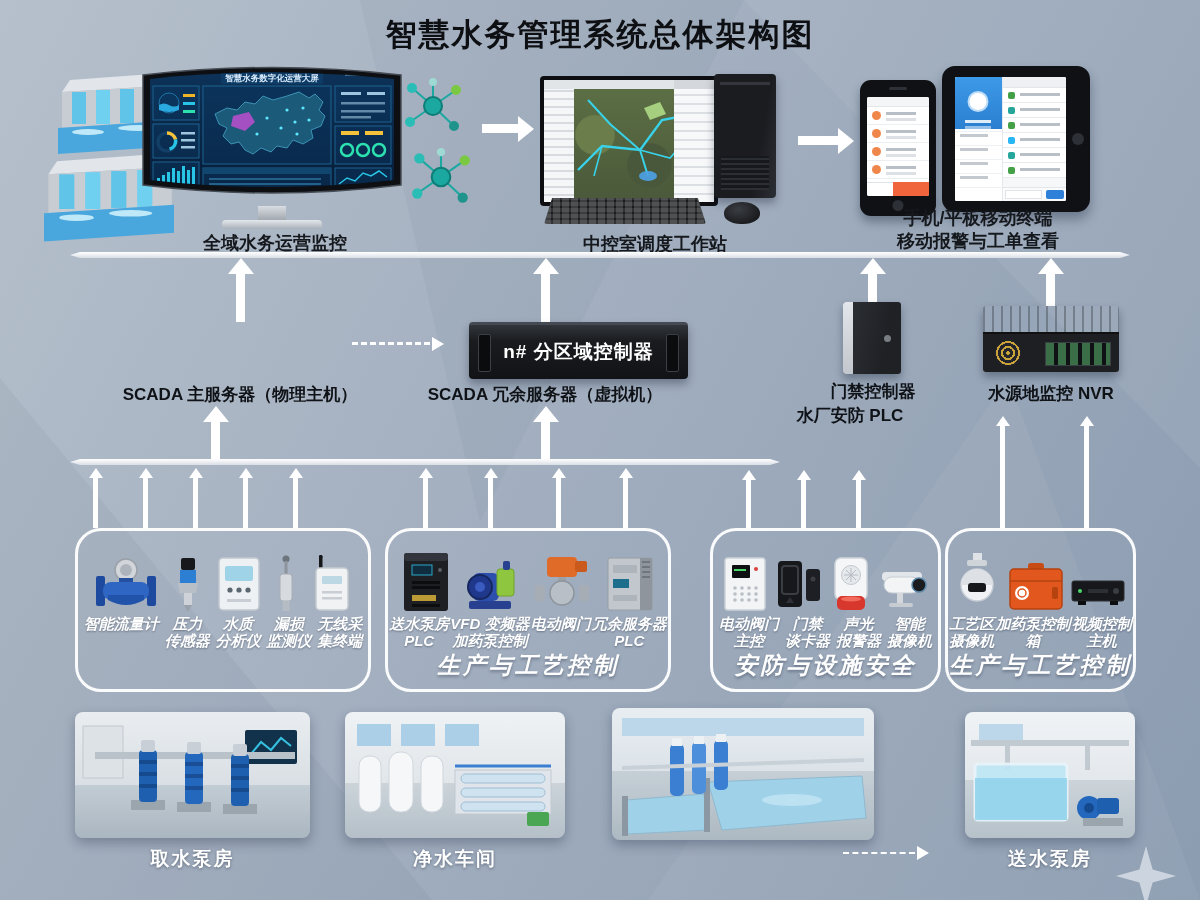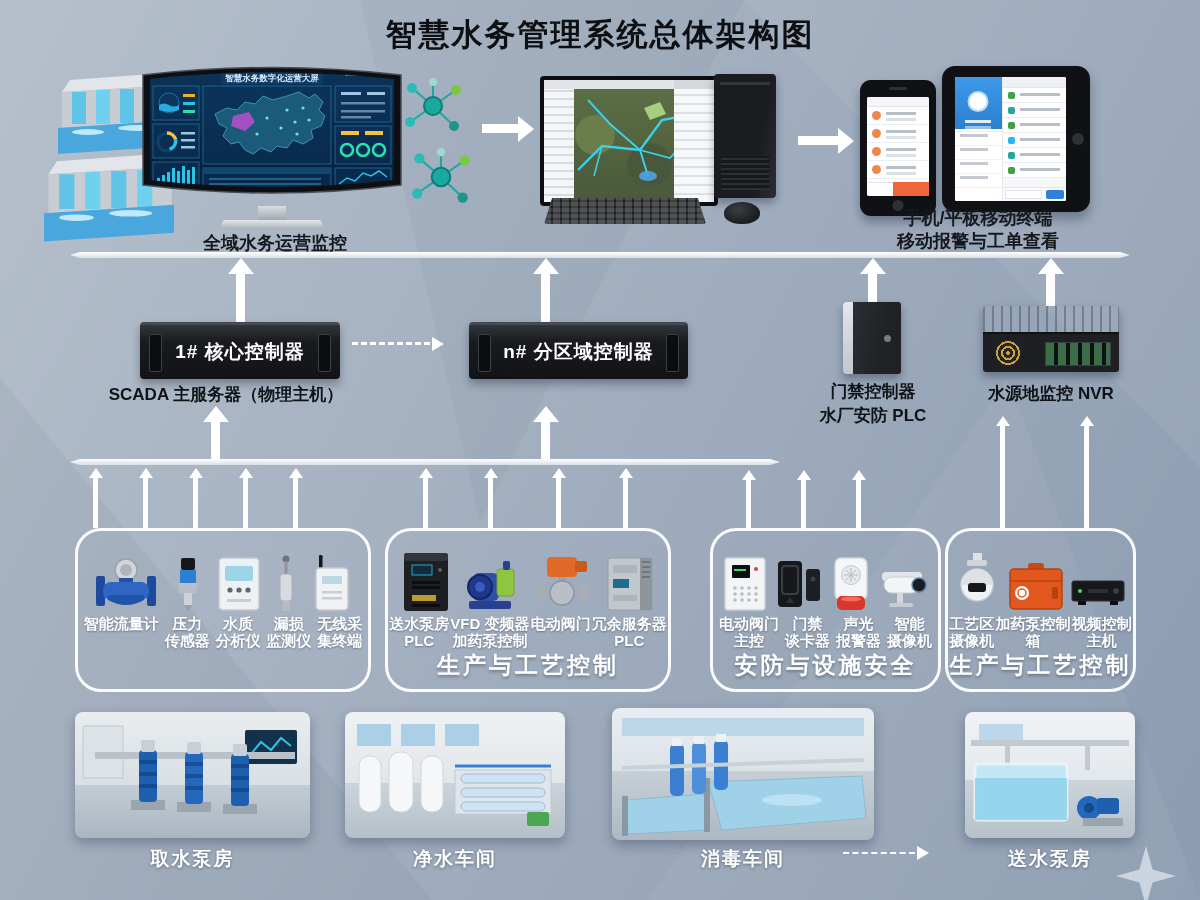--- a/index.html
+++ b/index.html
@@ -63,21 +63,21 @@
   .nvr .u1{height:40%;background:linear-gradient(#484c53,#34373d);border-bottom:2px solid #111;
     background-image:repeating-linear-gradient(90deg,rgba(0,0,0,.25) 0 2px,transparent 2px 9px);}
   .nvr .u2{height:60%;background:#1d1f23;position:relative;}
   .nvr .fan{position:absolute;left:12px;top:6px;width:26px;height:26px;border-radius:50%;
     background:repeating-radial-gradient(circle,#caa23a 0 2px,#23252a 2px 5px);}
   .nvr .ports{position:absolute;right:8px;top:8px;width:64px;height:22px;
     background:repeating-linear-gradient(90deg,#3a6e46 0 8px,#101114 8px 12px);border:1px solid #3a3e45;}
 
   
   .gbox{position:absolute;top:528px;height:158px;border:3px solid rgba(255,255,255,.95);
-    border-radius:26px;}
+    border-radius:26px;font-style:italic;}
   .gtitle{position:absolute;bottom:8px;left:0;width:100%;text-align:center;color:#fff;
     font-weight:800;font-size:23px;letter-spacing:3px;text-shadow:0 2px 3px rgba(20,30,50,.35);}
   .devrow{position:absolute;left:0;top:12px;width:100%;height:70px;display:flex;
     align-items:flex-end;justify-content:space-evenly;}
   .lblrow{position:absolute;left:0;top:84px;width:100%;display:flex;justify-content:space-evenly;}
   .dlabel{color:#fff;font-weight:700;font-size:15px;line-height:1.15;text-align:center;
     white-space:pre-line;text-shadow:0 1px 2px rgba(20,30,50,.4);}
 
   
   .photo{position:absolute;border-radius:8px;overflow:hidden;
@@ -323,20 +323,21 @@
         background-image:repeating-linear-gradient(0deg,transparent 0 6px,#d7dbdf 6px 8px)"></div>
       <div class="abs" style="right:0;top:9px;width:40px;bottom:0;background:#f7f8fa;
         background-image:repeating-linear-gradient(0deg,transparent 0 7px,#dcdfe3 7px 9px)"></div>
     </div>
   </div>
   <div class="neck" style="left:612px;top:198px;width:18px;height:14px"></div>
   <div class="mbase" style="left:586px;top:212px;width:70px;height:9px"></div>
   <div class="tower" style="left:714px;top:74px;width:62px;height:124px"></div>
   <div class="kbd" style="left:544px;top:198px;width:162px;height:26px"></div>
   <div class="mouse" style="left:724px;top:202px;width:36px;height:22px"></div>
+  <div class="toplabel" style="left:545px;top:232px;width:220px">中控室调度工作站</div>
 
   <div class="ha" style="left:798px;top:136px;width:40px"></div>
 
   <div class="phone" style="left:860px;top:80px;width:76px;height:136px">
     <div class="spk"></div>
     <div class="scr">
       <div class="phead"></div>
       <div class="prow"></div>
       <div class="prow"></div>
       <div class="prow"></div>
@@ -372,32 +373,30 @@
   </div>
   <div class="toplabel" style="left:858px;top:229px;width:240px">移动报警与工单查看</div>
   <div class="toplabel" style="left:858px;top:206px;width:240px">手机/平板移动终端</div>
 
   <div class="bus" style="left:70px;top:252px;width:1060px"></div>
   <div class="va" style="left:236px;top:274px;height:48px"></div>
   <div class="va" style="left:541px;top:274px;height:48px"></div>
   <div class="va" style="left:868px;top:274px;height:28px"></div>
   <div class="va" style="left:1046px;top:274px;height:32px"></div>
 
-  <div class="rack" style="left:140px;top:322px;width:200px;height:54px">
-    <span>1# 核心控制器</span>
-  </div>
   <div class="da" style="left:352px;top:342px;width:78px"></div>
   <div class="rack" style="left:469px;top:322px;width:219px;height:54px">
     <span>n# 分区域控制器</span>
   </div>
-  <div class="cap" style="left:91px;top:383px;width:270px">SCADA 主服务器（物理主机）</div>
+  <div class="cap" style="left:105px;top:383px;width:270px">SCADA 主服务器（物理主机）</div>
+  <div class="cap" style="left:410px;top:383px;width:270px">SCADA 冗余服务器（虚拟机）</div>
 
   <div class="cabinet" style="left:843px;top:302px;width:58px;height:72px"></div>
   <div class="cap" style="left:795px;top:380px;width:156px">门禁控制器</div>
-  <div class="cap" style="left:795px;top:404px;width:156px">水厂安防 PLC</div>
+  <div class="cap" style="left:772px;top:404px;width:156px">水厂安防 PLC</div>
 
   <div class="nvr" style="left:983px;top:306px;width:136px;height:66px">
     <div class="u1"></div>
     <div class="u2">
       <div class="fan"></div>
       <div class="ports"></div>
     </div>
   </div>
   <div class="cap" style="left:958px;top:382px;width:186px">水源地监控 NVR</div>
 
@@ -718,18 +717,17 @@
         <circle cx="124" cy="96" r="12" fill="#2368bd"></circle>
           <circle cx="124" cy="96" r="5" fill="#164a8f"></circle>
         <rect x="132" y="86" width="22" height="16" rx="3" fill="#1f5fb0"></rect>
         <rect x="118" y="106" width="40" height="8" fill="#9aa5ae"></rect>
       </g>
     </svg>
   </div>
 
   <div class="flabel" style="left:345px;top:846px;width:220px">净水车间</div>
   <div class="flabel" style="left:75px;top:846px;width:235px">取水泵房</div>
-  <div class="flabel" style="left:612px;top:846px;width:262px">消毒车间</div>
   <div class="flabel" style="left:965px;top:846px;width:170px">送水泵房</div>
 
   <div class="da" style="left:843px;top:852px;width:72px;border-top-width:2.5px"></div>
   <div class="sparkle" style="left:1116px;top:846px;width:60px;height:60px"></div>
 </div>
 
 </body></html>

